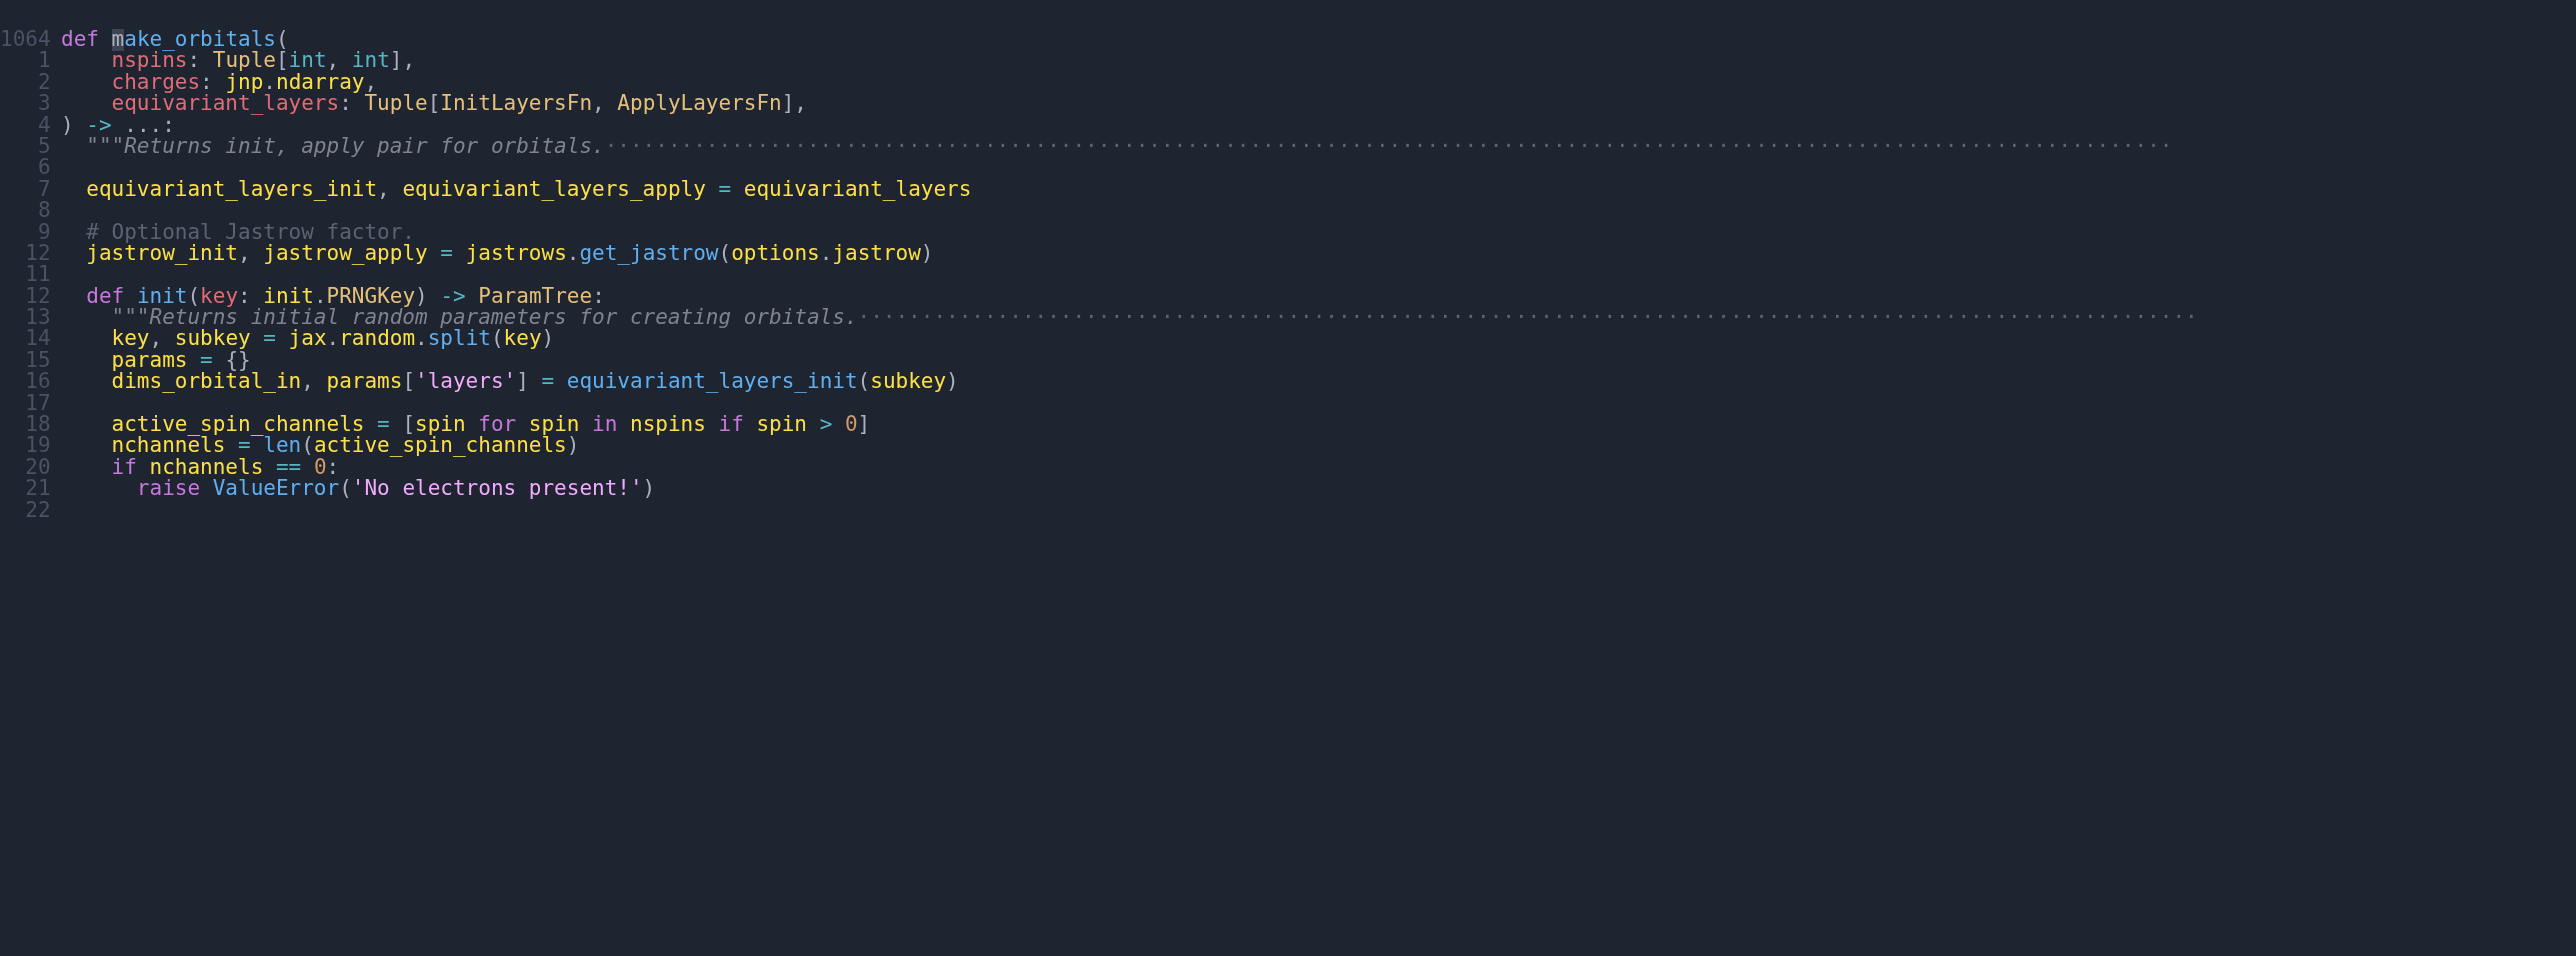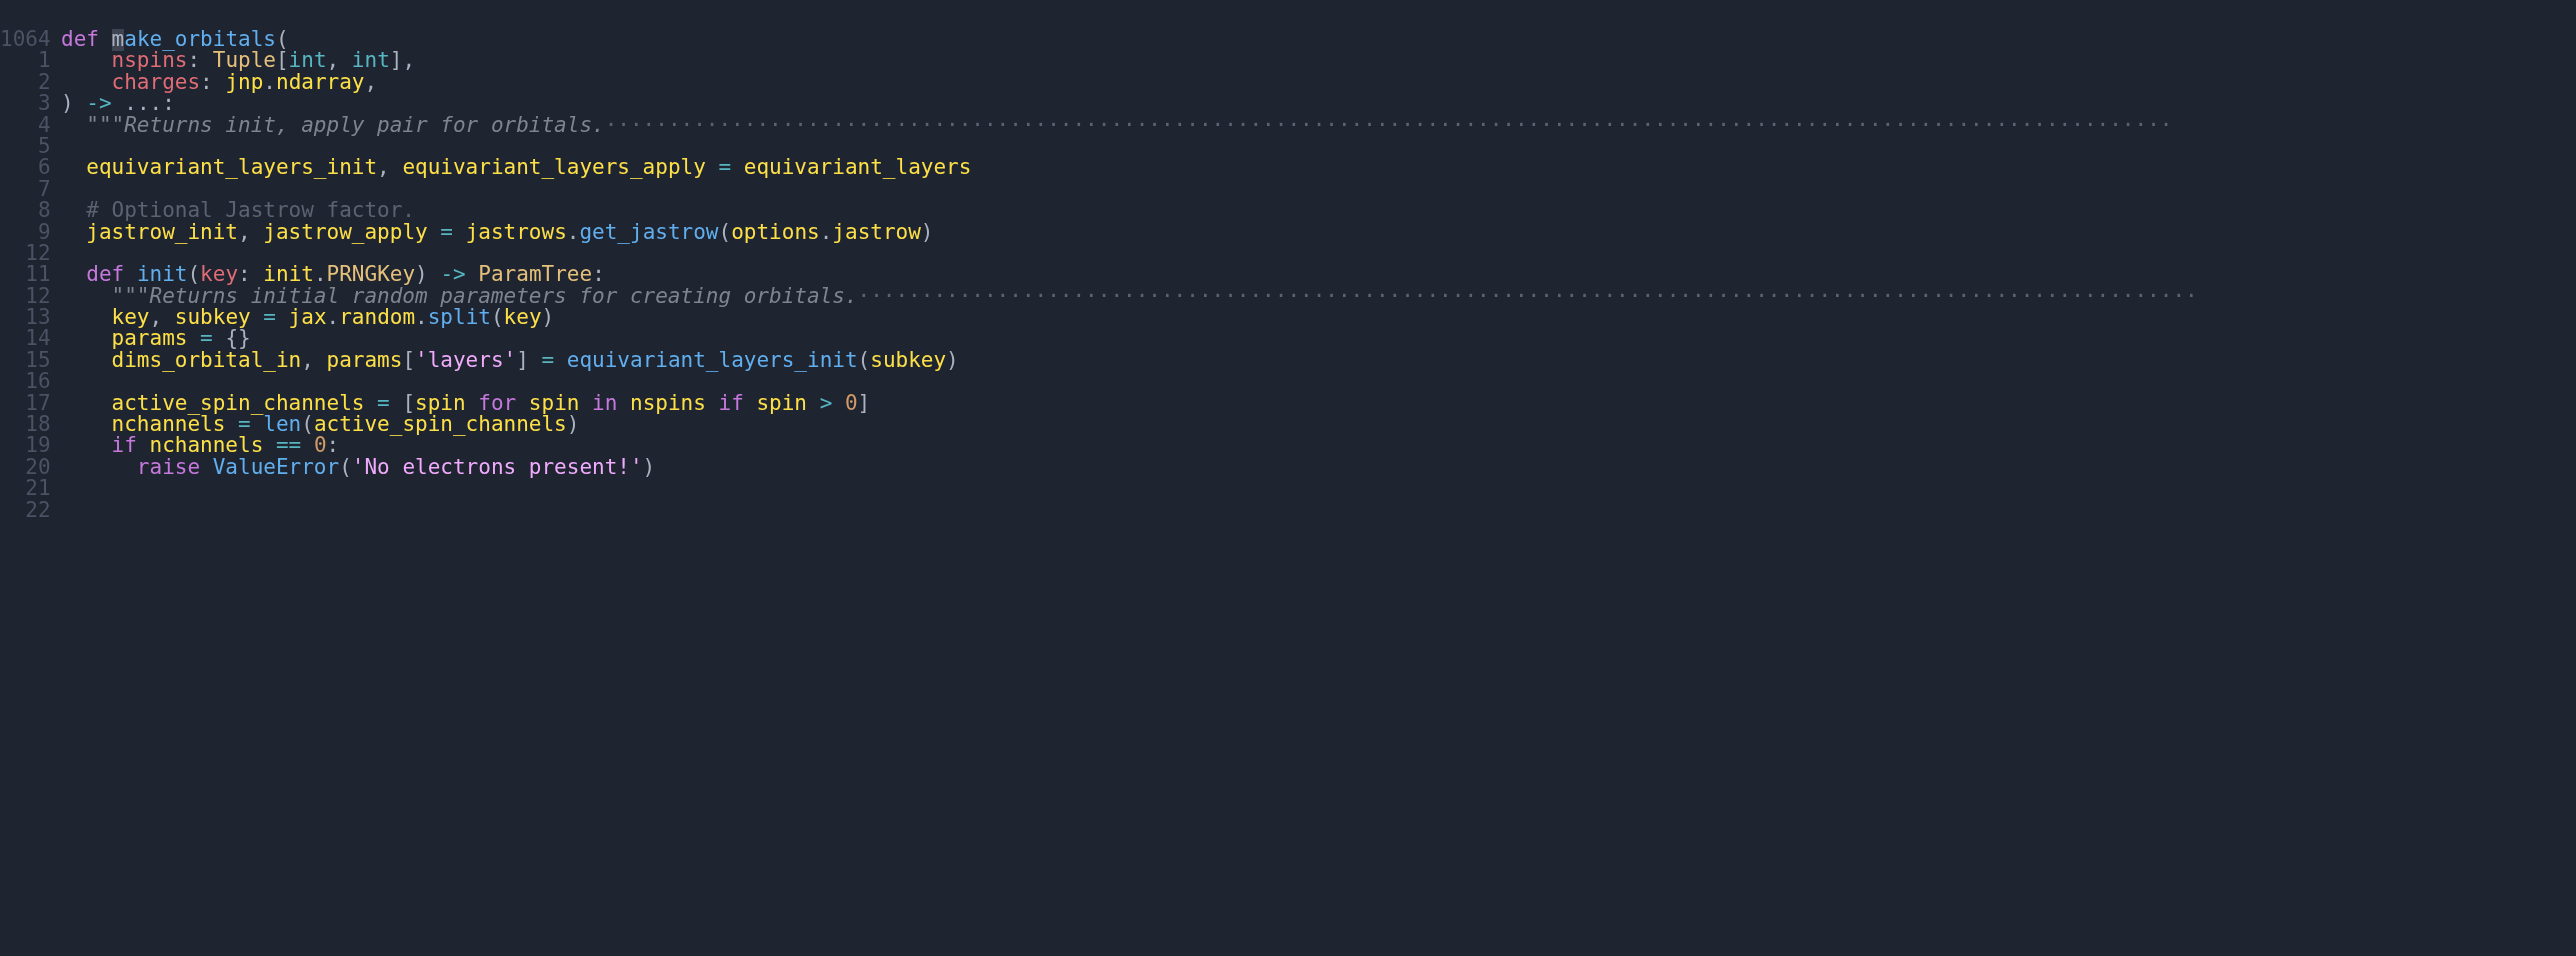--- a/index.html
+++ b/index.html
@@ -85,20 +85,21 @@
     <div class="gutter-line">18</div>
     <div class="gutter-line">19</div>
     <div class="gutter-line">20</div>
     <div class="gutter-line">21</div>
     <div class="gutter-line">22</div>
   </div>
   <div class="code">
     <div class="line"><span class="kw">def </span><span class="cursor-highlight">m</span><span class="fn">ake_orbitals</span><span class="punct">(</span></div>
     <div class="line"><span>    </span><span class="var">nspins</span><span class="punct">: </span><span class="type">Tuple</span><span class="punct">[</span><span class="builtin">int</span><span class="punct">, </span><span class="builtin">int</span><span class="punct">],</span></div>
     <div class="line"><span>    </span><span class="var">charges</span><span class="punct">: </span><span class="prop">jnp</span><span class="punct">.</span><span class="prop">ndarray</span><span class="punct">,</span></div>
+    <div class="line"><span>    </span><span class="var">equivariant_layers</span><span class="punct">: </span><span class="type">Tuple</span><span class="punct">[</span><span class="type">InitLayersFn</span><span class="punct">, </span><span class="type">ApplyLayersFn</span><span class="punct">],</span></div>
     <div class="line"><span class="punct">) </span><span class="op">-&gt;</span><span class="punct"> ...</span><span class="punct">:</span></div>
     <div class="line"><span>  </span><span class="docstring">"""Returns init, apply pair for orbitals.</span><span class="doctail">····························································································································</span></div>
     <div class="line"><span></span></div>
     <div class="line"><span>  </span><span class="prop">equivariant_layers_init</span><span class="punct">, </span><span class="prop">equivariant_layers_apply</span><span class="op"> = </span><span class="prop">equivariant_layers</span></div>
     <div class="line"><span></span></div>
     <div class="line"><span>  </span><span class="comment"># Optional Jastrow factor.</span></div>
     <div class="line"><span>  </span><span class="prop">jastrow_init</span><span class="punct">, </span><span class="prop">jastrow_apply</span><span class="op"> = </span><span class="prop">jastrows</span><span class="punct">.</span><span class="fn">get_jastrow</span><span class="punct">(</span><span class="prop">options</span><span class="punct">.</span><span class="prop">jastrow</span><span class="punct">)</span></div>
     <div class="line"><span></span></div>
     <div class="line"><span>  </span><span class="kw">def </span><span class="fn">init</span><span class="punct">(</span><span class="var">key</span><span class="punct">: </span><span class="prop">init</span><span class="punct">.</span><span class="type">PRNGKey</span><span class="punct">) </span><span class="op">-&gt;</span><span class="type"> ParamTree</span><span class="punct">:</span></div>
     <div class="line"><span>    </span><span class="docstring">"""Returns initial random parameters for creating orbitals.</span><span class="doctail">··········································································································</span></div>

